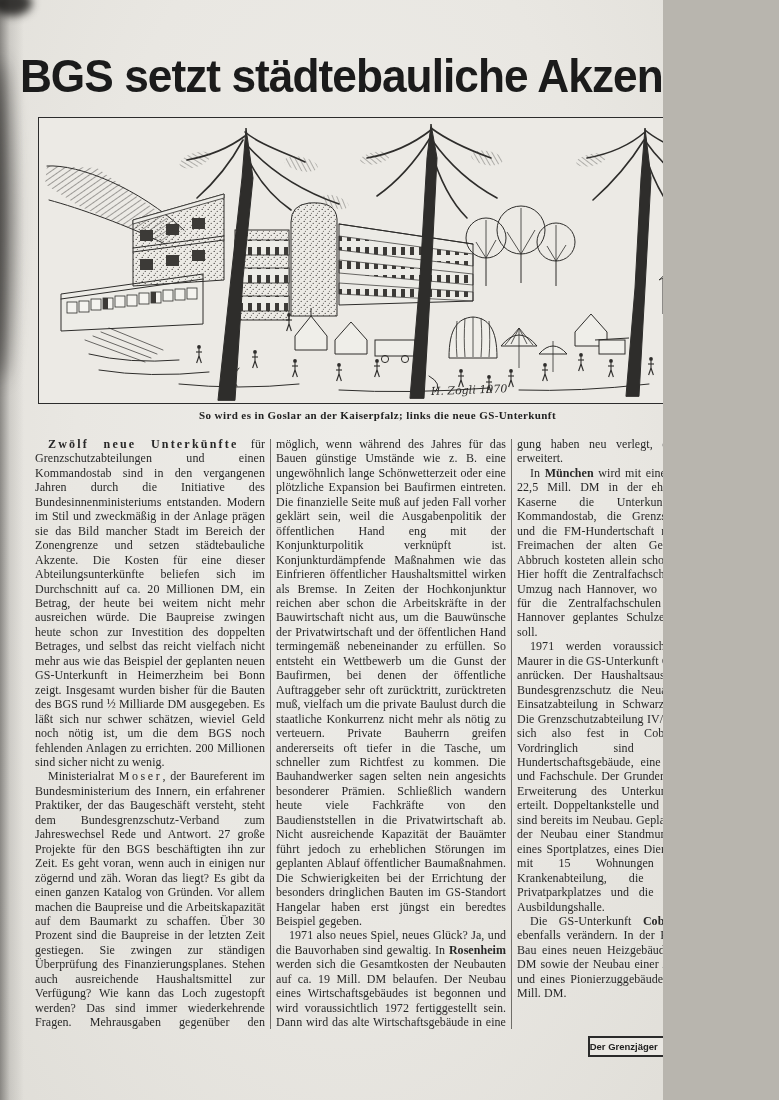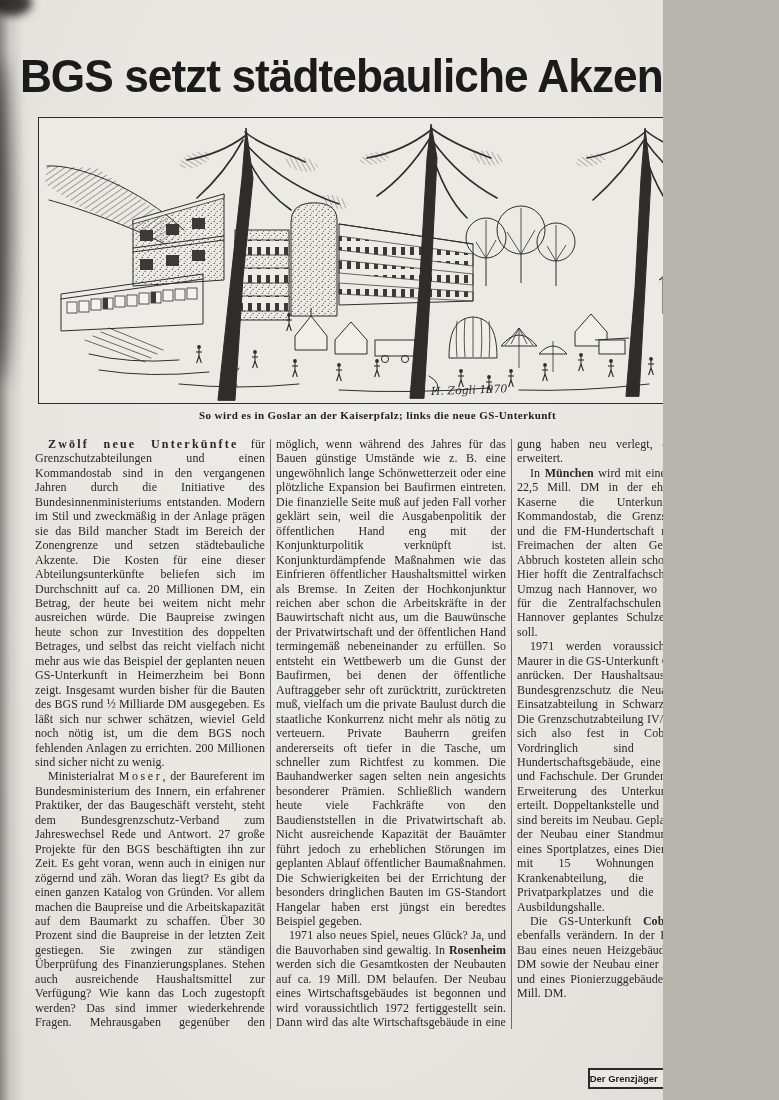--- a/index.html
+++ b/index.html
@@ -47,21 +47,21 @@
   .col p.no-indent{text-indent:0;}
   .lead-bold{font-weight:700;letter-spacing:2.2px;}
   .spaced{letter-spacing:2.6px;}
   .b{font-weight:700;}
 
   .footer-box{
     position:absolute;left:588px;top:1036px;width:133px;height:21px;
     border:2px solid #2a2a2a;box-sizing:border-box;background:#eae8e3;
     display:flex;align-items:center;justify-content:center;gap:5px;
     font-family:"Liberation Sans","DejaVu Sans",sans-serif;font-weight:700;
-    font-size:9.5px;color:#222;white-space:nowrap;margin-top:32px;
+    font-size:9.5px;color:#222;white-space:nowrap;
   }
   .footer-box .pageno{font-size:14px;line-height:1;}
   .footer-box .sep{font-size:9px;}
 
   .ink{stroke:#2e2d2b;fill:none;stroke-width:1;stroke-linecap:round;}
 </style>
 </head>
 <body>
 
 <div class="page">

